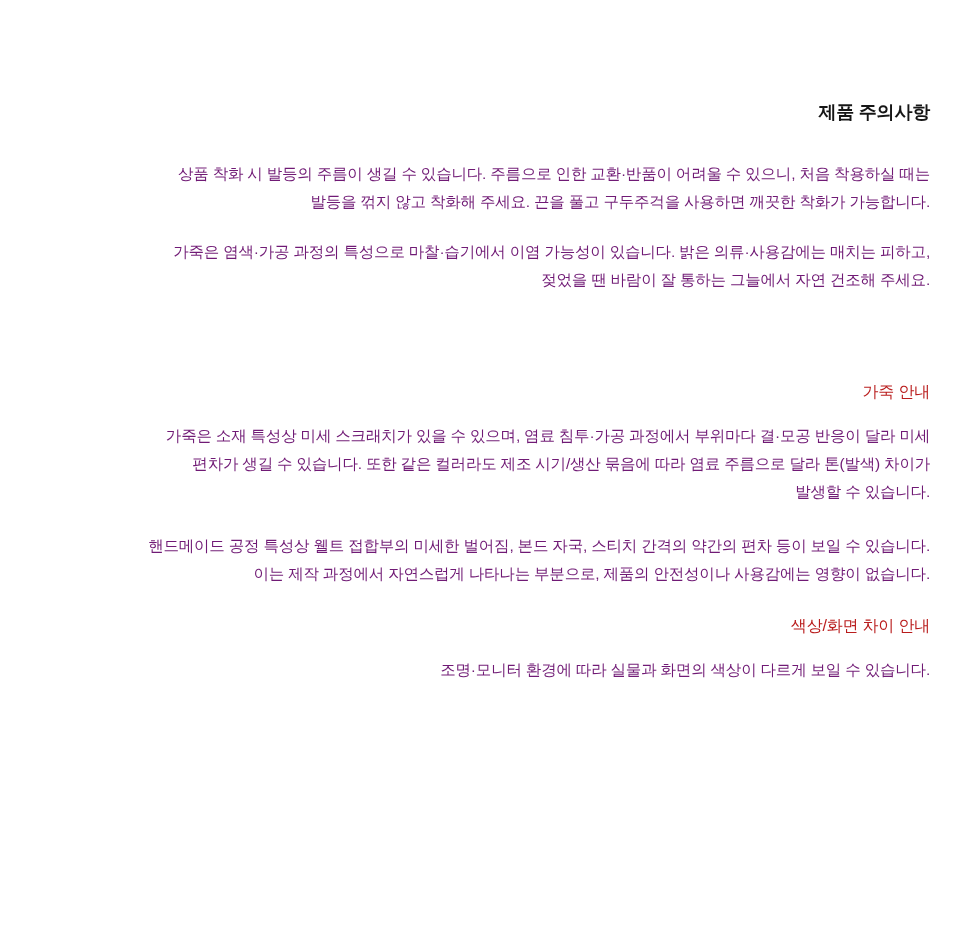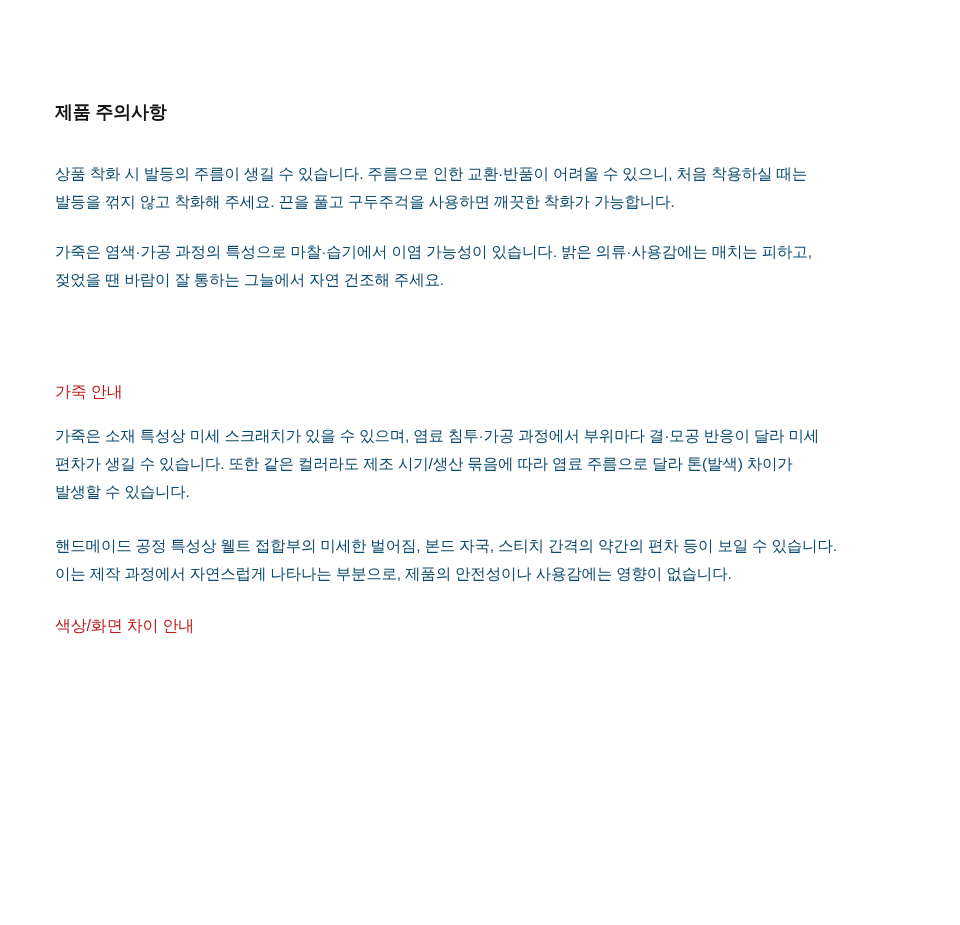--- a/index.html
+++ b/index.html
@@ -9,20 +9,21 @@
   }
   .page {
     position: relative;
     width: 960px;
     height: 925px;
     background: #ffffff;
     font-family: "Liberation Sans", "DejaVu Sans", sans-serif;
     box-sizing: border-box;
     padding: 100px 30px 0 55px;
     overflow: hidden;
+    text-align: right;
   }
   .section-title {
     margin: 0;
     font-size: 18px;
     line-height: 24px;
     font-weight: 700;
     color: #161616;
     letter-spacing: -0.2px;
   }
   .section-precautions .section-title {
@@ -32,21 +33,21 @@
     margin-top: 86px;
   }
   .section-quality .section-title {
     margin-bottom: 34px;
   }
   p.body-text {
     margin: 0 0 22px 0;
     font-size: 15.5px;
     line-height: 28px;
     font-weight: 400;
-    color: #0c4a6e;
+    color: #701a75;
     letter-spacing: -0.2px;
     white-space: pre-line;
   }
   .subsection {
     margin-bottom: 10px;
   }
   .subsection-title {
     margin: 0 0 18px 0;
     font-size: 16px;
     line-height: 24px;
@@ -80,16 +81,17 @@
 발생할 수 있습니다.</p>
     </div>
 
     <div class="subsection">
       <p class="body-text">핸드메이드 공정 특성상 웰트 접합부의 미세한 벌어짐, 본드 자국, 스티치 간격의 약간의 편차 등이 보일 수 있습니다.
 이는 제작 과정에서 자연스럽게 나타나는 부분으로, 제품의 안전성이나 사용감에는 영향이 없습니다.</p>
     </div>
 
     <div class="subsection">
       <h3 class="subsection-title">색상/화면 차이 안내</h3>
+      <p class="body-text">조명·모니터 환경에 따라 실물과 화면의 색상이 다르게 보일 수 있습니다.</p>
     </div>
   </section>
 
 </div>
 
 </body></html>

